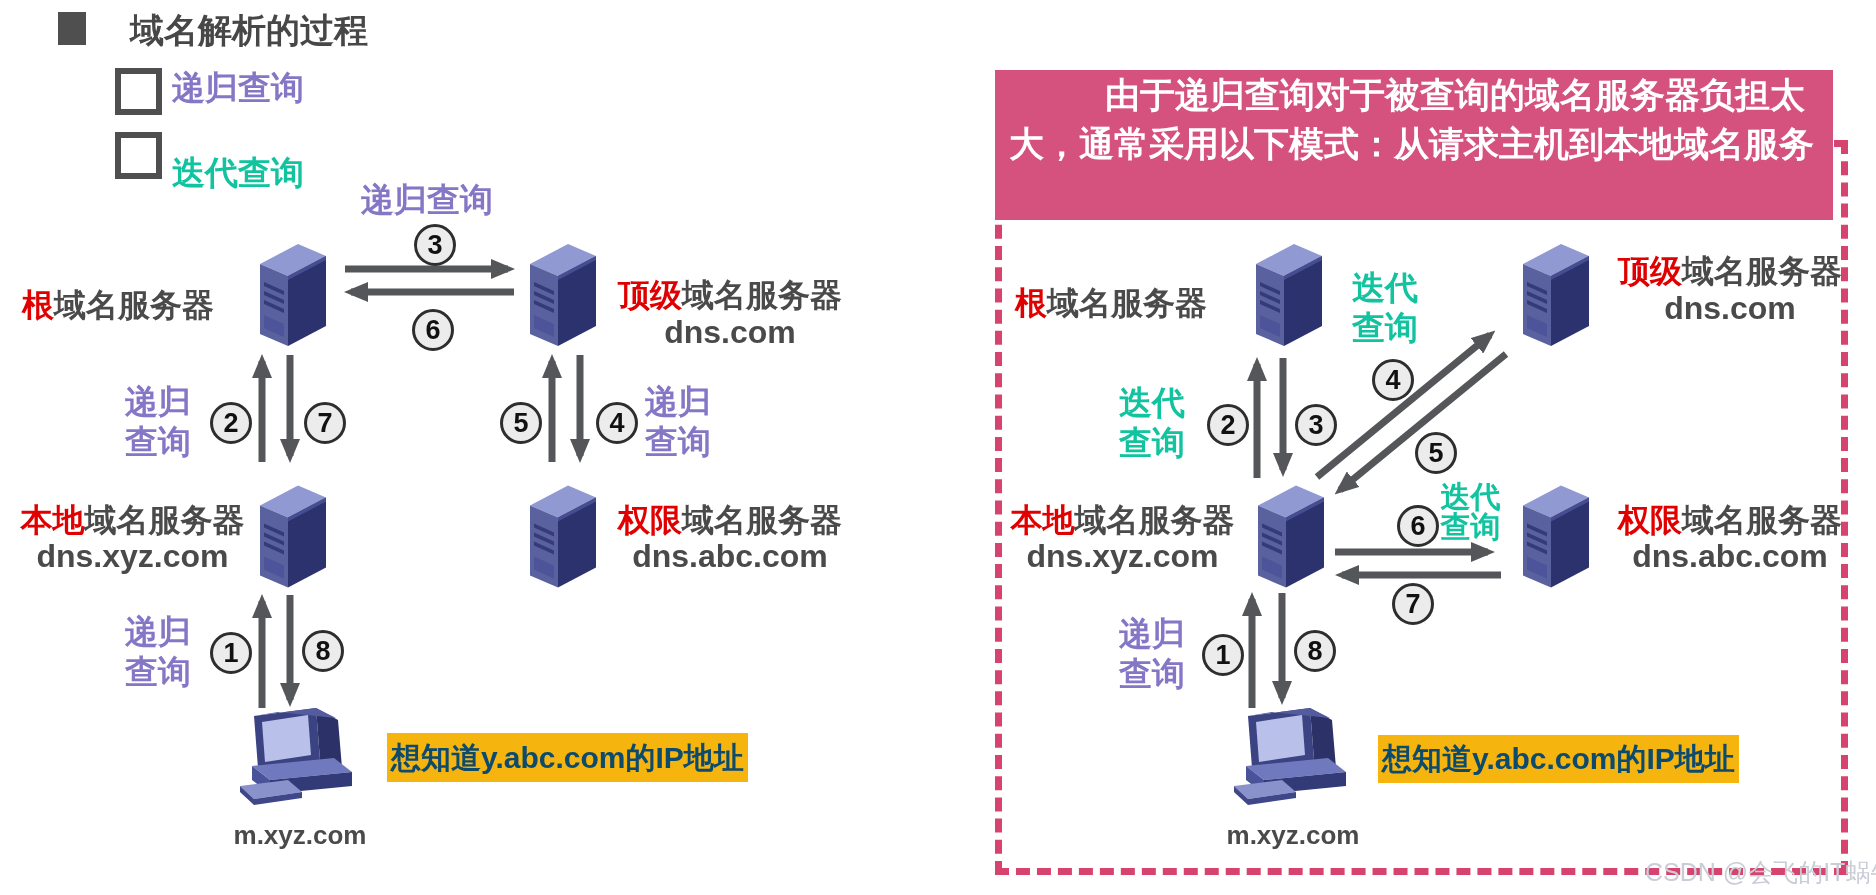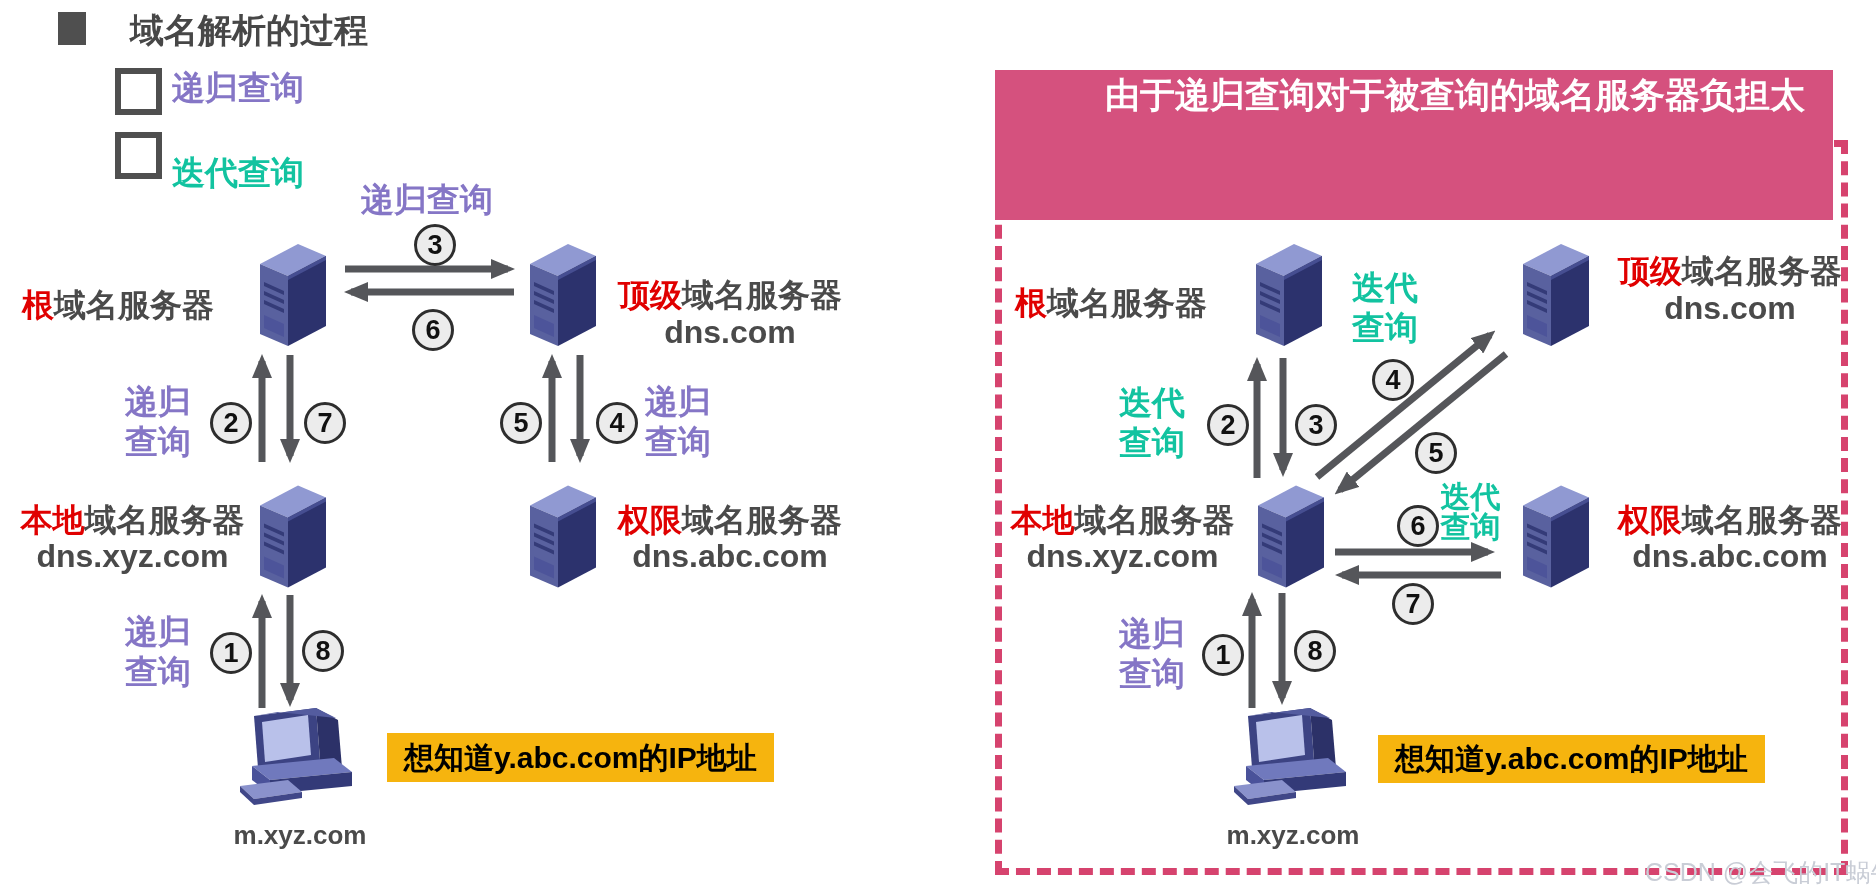--- a/index.html
+++ b/index.html
@@ -24,22 +24,22 @@
   .step{width:36px;height:36px;border-radius:50%;background:#ececec;border:3px solid #2e2e2e;
         color:#111;font-size:27px;font-weight:bold;text-align:center;line-height:36px;z-index:4;}
   
   .note{left:995px;top:70px;width:838px;height:150px;background:#d5517e;z-index:2;
         color:#ffffff;font-weight:bold;font-size:35px;}
   .note .ln{height:49px;line-height:49px;white-space:nowrap;padding-left:14px;}
   .note .ln.first{padding-left:110px;}
   
   .dashed-box{left:995px;top:140px;width:839px;height:721px;border:7px dashed #d6436e;z-index:1;}
   
-  .querybox{background:#f6b40e;color:#000000;font-size:30px;font-weight:bold;height:49px;
-            line-height:49px;padding:0 17px;white-space:nowrap;z-index:3;}
+  .querybox{background:#f6b40e;color:#0c4a6e;font-size:30px;font-weight:bold;height:49px;
+            line-height:49px;padding:0 4px;white-space:nowrap;z-index:3;}
   .hostlabel{width:220px;text-align:center;font-size:26px;font-weight:bold;color:#4a4a4a;z-index:3;}
   .icon{z-index:2;}
   svg.arrows{position:absolute;left:0;top:0;z-index:1;pointer-events:none;}
   .watermark{left:1645px;top:856px;font-size:25px;color:#c9cdd6;z-index:5;}
 </style>
 </head>
 <body>
 
 <div id="stage">
 
@@ -158,20 +158,21 @@
   <div class="abs step" style="left:500px;top:402px;">5</div>
   <div class="abs step" style="left:596px;top:402px;">4</div>
   <div class="abs step" style="left:210px;top:632px;">1</div>
   <div class="abs step" style="left:302px;top:630px;">8</div>
 
   <div class="abs querybox" style="left:387px;top:733px;">想知道y.abc.com的IP地址</div>
 
   <div class="abs dashed-box"></div>
   <div class="abs note">
     <div class="ln first">由于递归查询对于被查询的域名服务器负担太</div>
+    <div class="ln">大，通常采用以下模式：从请求主机到本地域名服务</div>
   </div>
 
   <svg class="abs icon" style="left:1250px;top:242px;" width="78" height="106">
       <use href="#sym-server"></use>
     </svg>
   <svg class="abs icon" style="left:1517px;top:242px;" width="78" height="106">
       <use href="#sym-server"></use>
     </svg>
   <svg class="abs icon" style="left:1252px;top:483px;" width="78" height="107">
       <use href="#sym-server"></use>

